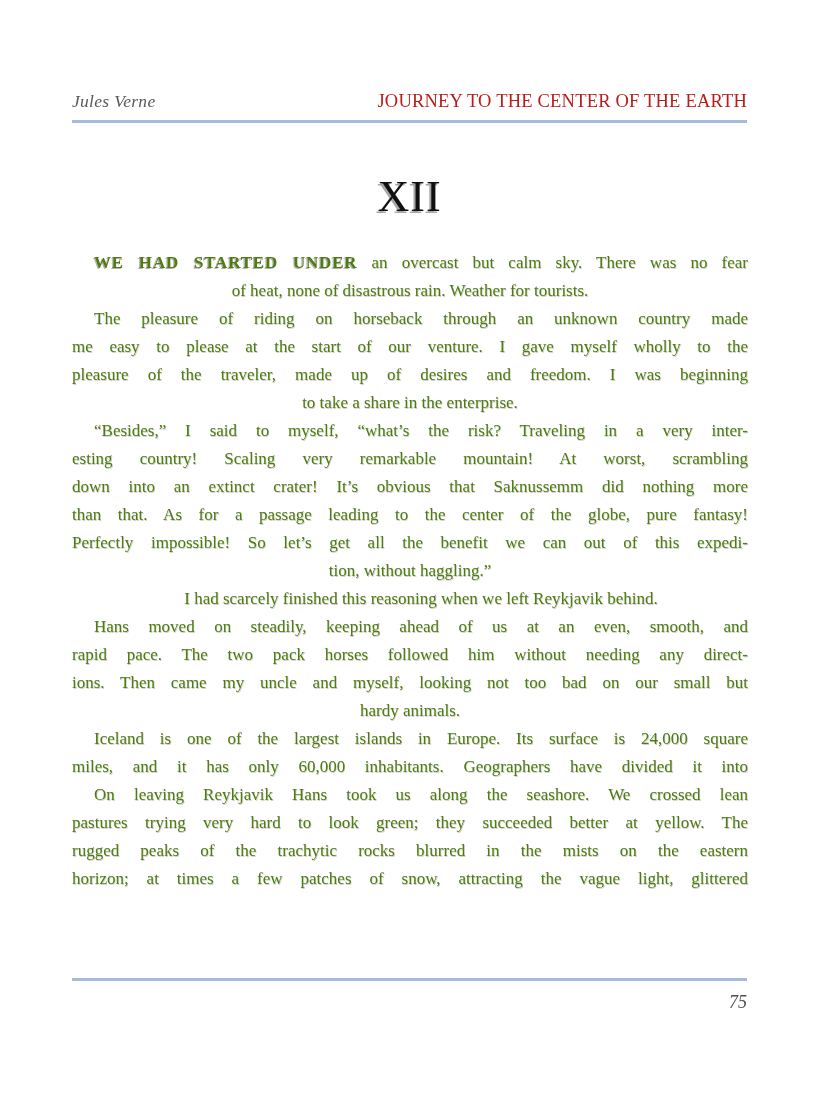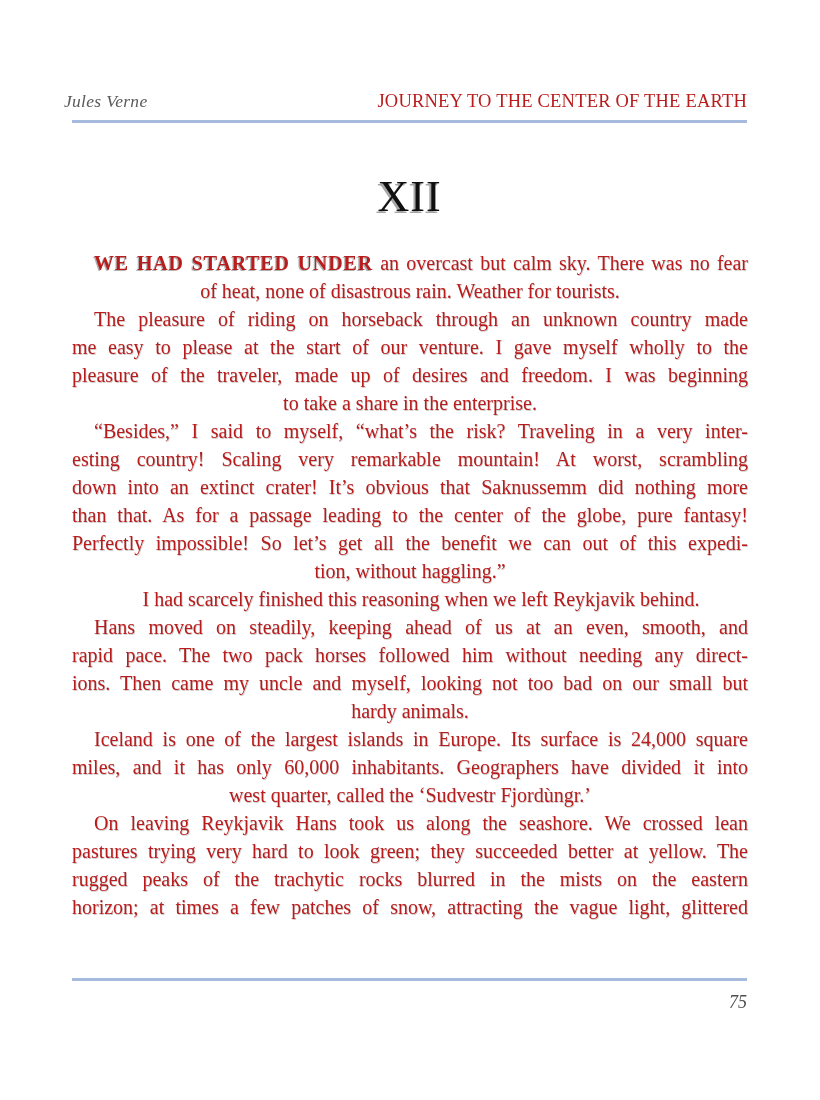--- a/index.html
+++ b/index.html
@@ -8,21 +8,21 @@
     background: #ffffff;
     font-family: "Liberation Serif", "DejaVu Serif", serif;
     position: relative;
     overflow: hidden;
   }
   .page { position: absolute; inset: 0; }
 
   
   .running-header {
     position: absolute;
-    left: 64px; right: 73px; top: 91px;
+    left: 72px; right: 73px; top: 91px;
     display: flex;
     justify-content: space-between;
     align-items: baseline;
   }
   .author {
     font-style: italic;
     font-size: 17.5px;
     color: #5a5a5a;
     letter-spacing: 0.3px;
   }
@@ -52,23 +52,23 @@
     text-shadow: -2px 2px 0 rgba(145,145,145,0.8);
     letter-spacing: 1px;
   }
 
   
   .body-text {
     position: absolute;
     left: 72px;
     width: 676px;
     top: 249px;
-    font-size: 20px;
+    font-size: 17px;
     line-height: 28px;
-    color: #b91c1c;
+    color: #4d7c0f;
     text-shadow: 0.7px 0.8px 0 rgba(165,165,165,0.55);
   }
   .paragraph { margin: 0; }
   .line { text-align: center; }
   .line.justified { text-align: justify; text-align-last: justify; }
   .line.first-line { padding-left: 22px; }
   .lead {
     font-weight: 700;
     letter-spacing: 0.8px;
     text-shadow: -1.3px 1.3px 0 rgba(150,150,150,0.75);
@@ -121,21 +121,20 @@
       </div>
       <div class="paragraph">
         <div class="line justified first-line">Hans moved on steadily, keeping ahead of us at an even, smooth, and</div>
         <div class="line justified">rapid pace. The two pack horses followed him without needing any direct-</div>
         <div class="line justified">ions. Then came my uncle and myself, looking not too bad on our small but</div>
         <div class="line">hardy animals.</div>
       </div>
       <div class="paragraph">
         <div class="line justified first-line">Iceland is one of the largest islands in Europe. Its surface is 24,000 square</div>
         <div class="line justified">miles, and it has only 60,000 inhabitants. Geographers have divided it into</div>
-        <div class="line">west quarter, called the ‘Sudvestr Fjordùngr.’</div>
       </div>
       <div class="paragraph">
         <div class="line justified first-line">On leaving Reykjavik Hans took us along the seashore. We crossed lean</div>
         <div class="line justified">pastures trying very hard to look green; they succeeded better at yellow. The</div>
         <div class="line justified">rugged peaks of the trachytic rocks blurred in the mists on the eastern</div>
         <div class="line justified">horizon; at times a few patches of snow, attracting the vague light, glittered</div>
       </div>
     </div>
 
   <div class="rule rule-bottom"></div>

